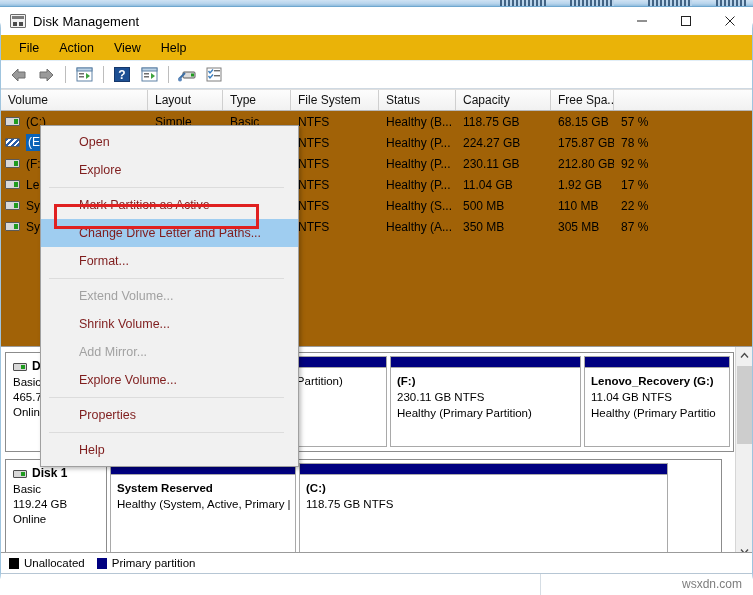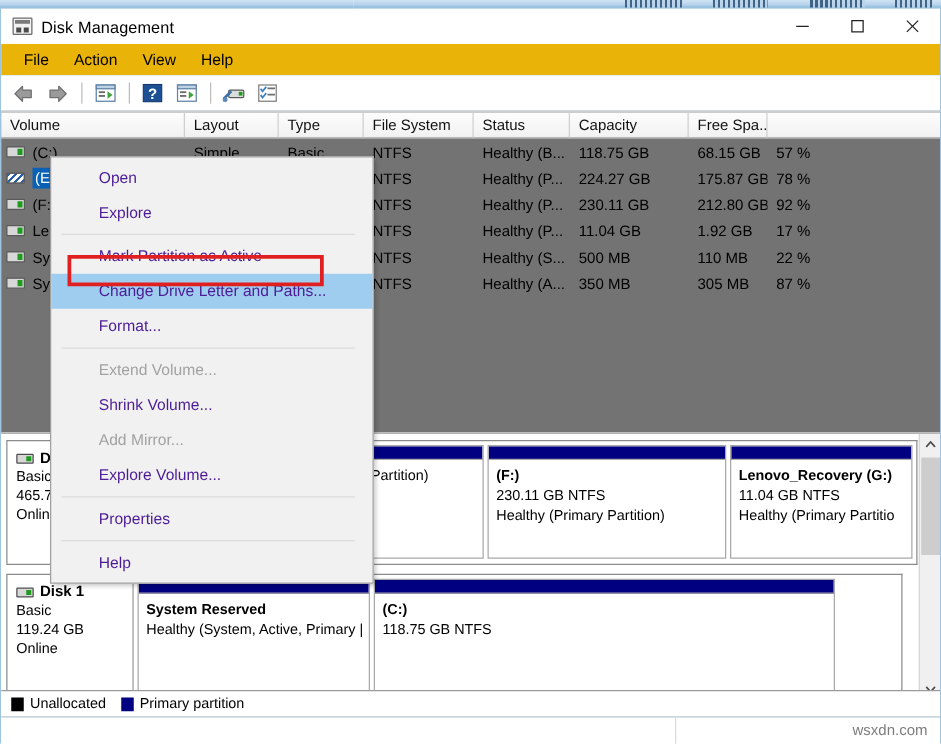--- a/index.html
+++ b/index.html
@@ -36,20 +36,21 @@
     opacity: .85;
   }
 
   
   .window {
     position: absolute; left: 0; top: 7px;
     width: 753px; height: 588px;
     background: #ffffff;
     border-left: 1px solid #9fc4de;
     border-right: 1px solid #9fc4de;
+    border-radius: 22px;
   }
 
   
   .titlebar {
     position: relative;
     height: 28px;
     background: #ffffff;
     display: flex; align-items: center;
   }
   .title-icon {
@@ -110,21 +111,21 @@
   .tb-sep {
     width: 1px; height: 17px; background: #bdbdbd;
     margin: 0 5px;
   }
   .arrow-ico { width: 18px; height: 14px; }
 
   
   .listwrap {
     position: relative;
     height: 257px;
-    background: #737373;
+    background: #a16207;
   }
   .hdrrow {
     display: flex;
     height: 22px;
     background: linear-gradient(to bottom,#fdfdfd 0%,#f1f1f1 100%);
     border-bottom: 1px solid #b8b8b8;
     border-top: 1px solid #dfdfdf;
   }
   .hcell {
     font-size: 12px; color: #111;
@@ -275,21 +276,21 @@
     width: 259px;
     background: #f1f1f1;
     border: 1px solid #a0a0a0;
     box-shadow: 2px 2px 4px rgba(0,0,0,.25);
     padding: 2px 0 2px 0;
     z-index: 50;
   }
   .ctxitem {
     height: 28px; display: flex; align-items: center;
     padding-left: 38px;
-    font-size: 12.5px; color: #4c1d95;
+    font-size: 12.5px; color: #7f1d1d;
     white-space: nowrap;
   }
   .ctxitem.disabled { color: #a2a2a2; }
   .ctxitem.hl { background: #9fcdf0; }
   .ctxsep {
     height: 1px; background: #dcdcdc; margin: 3px 14px 3px 8px;
   }
   .redbox {
     position: absolute;
     left: 54px; top: 204px;

